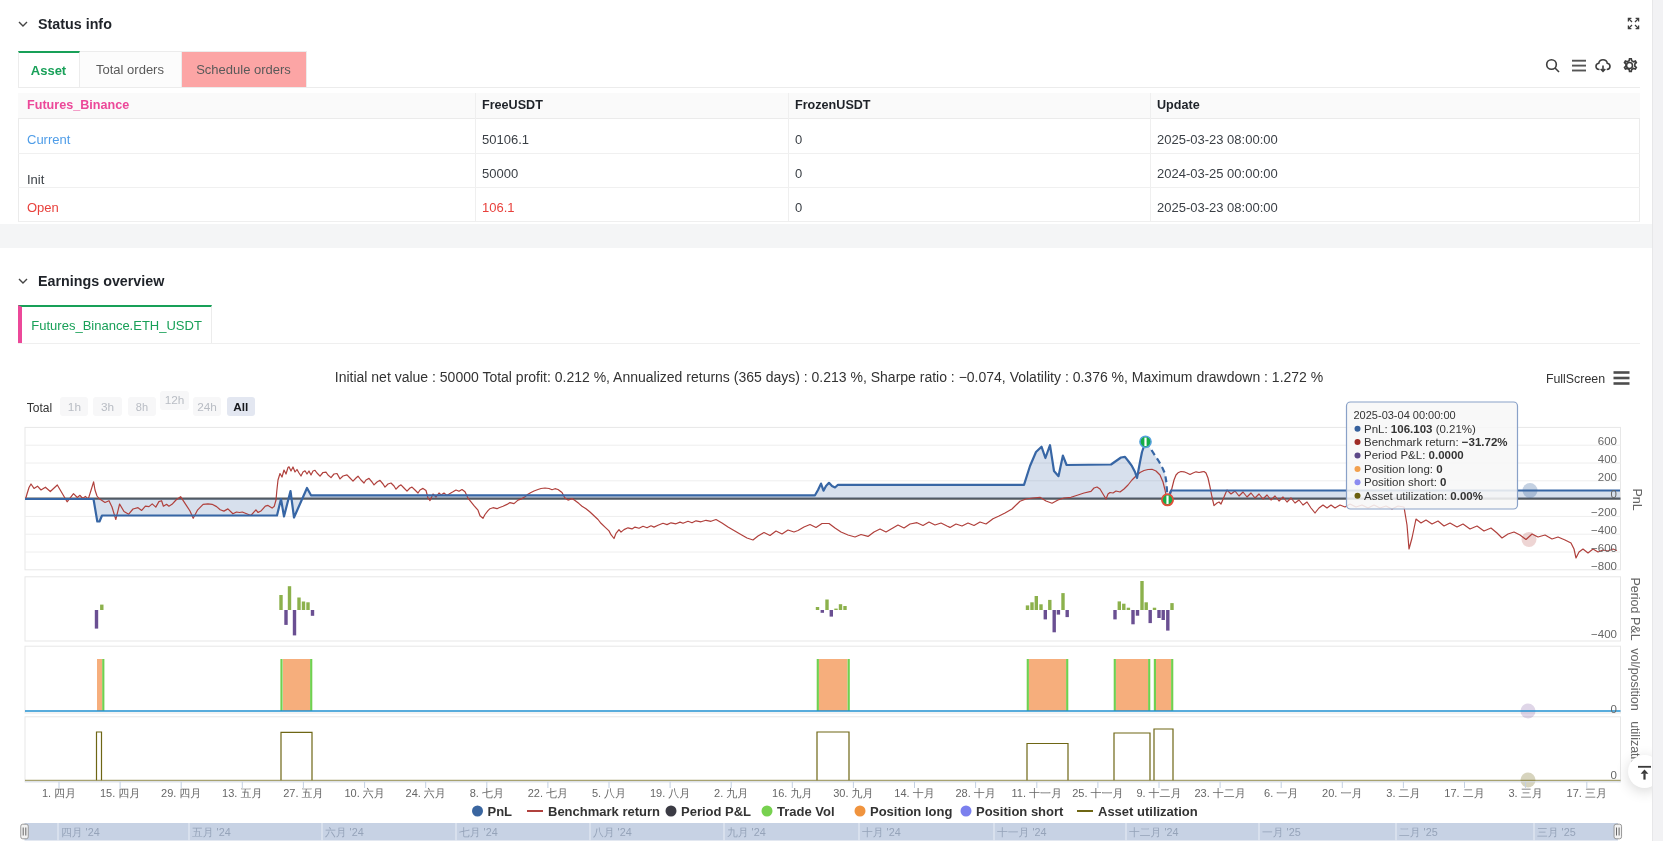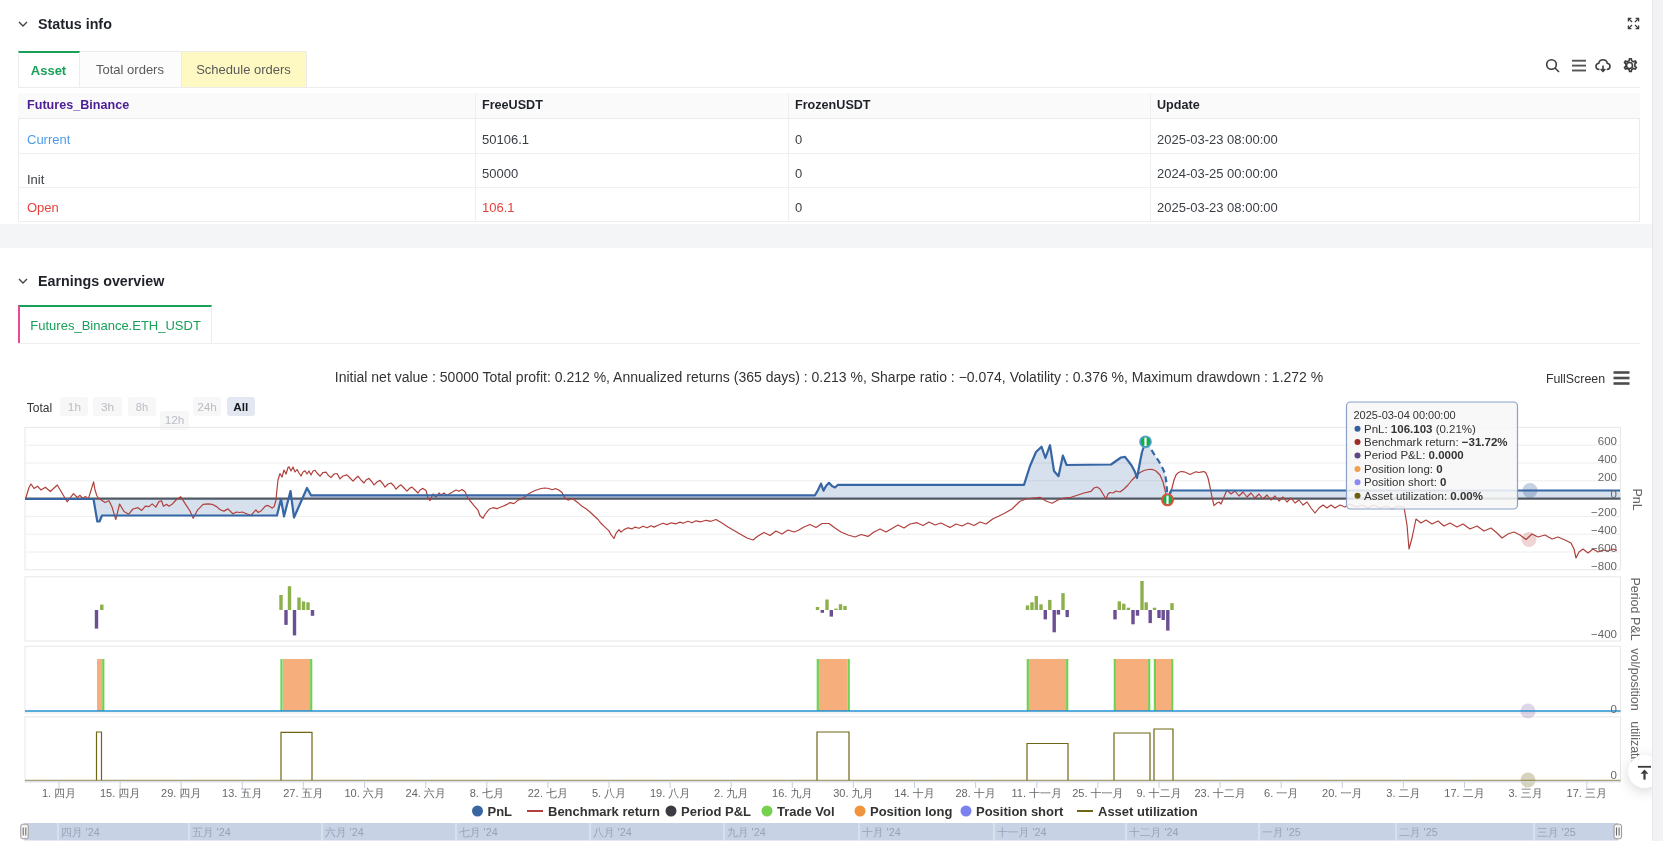--- a/index.html
+++ b/index.html
@@ -14,21 +14,21 @@
 
 <svg class="abs" style="left:1627px;top:17px" width="13" height="13" viewBox="0 0 13 13" fill="none" stroke="#3d3d3d" stroke-width="1.3">
 <path d="M8 5 L11.6 1.4 M8.6 1.4 H11.6 V4.4"></path>
 <path d="M5 8 L1.4 11.6 M1.4 8.6 V11.6 H4.4"></path>
 <path d="M5 5 L1.4 1.4 M1.4 4.4 V1.4 H4.4"></path>
 <path d="M8 8 L11.6 11.6 M8.6 11.6 H11.6 V8.6"></path>
 </svg>
 
 <div class="abs" style="left:17.5px;top:51px;width:62px;height:36.5px;background:#fff;border-top:2px solid #18a058;border-left:1px solid #ececec;border-right:1px solid #ececec;box-sizing:border-box;display:flex;align-items:center;justify-content:center;font-size:13px;color:#18a058;font-weight:700">Asset</div>
 <div class="abs" style="left:79.5px;top:51px;width:102px;height:36.5px;background:#fcfcfc;border-top:1px solid #ececec;border-right:1px solid #ececec;box-sizing:border-box;display:flex;align-items:center;justify-content:center;font-size:13px;color:#5a5a5a">Total orders</div>
-<div class="abs" style="left:181.5px;top:51px;width:125px;height:36.5px;background:#fef9c3;border-top:1px solid #ececec;border-right:1px solid #ececec;box-sizing:border-box;display:flex;align-items:center;justify-content:center;font-size:13px;color:#5a5a5a">Schedule orders</div>
+<div class="abs" style="left:181.5px;top:51px;width:125px;height:36.5px;background:#fca5a5;border-top:1px solid #ececec;border-right:1px solid #ececec;box-sizing:border-box;display:flex;align-items:center;justify-content:center;font-size:13px;color:#5a5a5a">Schedule orders</div>
 <div class="abs" style="left:17.5px;top:86.5px;width:1622.5px;height:1px;background:#ececec"></div>
 
 <svg class="abs" style="left:1544px;top:56px" width="100" height="20" viewBox="0 0 100 20" fill="none" stroke="#3d3d3d" stroke-width="1.6">
 <circle cx="7.5" cy="8.5" r="4.8"></circle>
     <line x1="11" y1="12" x2="15" y2="16"></line>
 <g stroke-width="1.9" stroke="#555">
       <line x1="28" y1="4.7" x2="42" y2="4.7"></line>
       <line x1="28" y1="9.6" x2="42" y2="9.6"></line>
       <line x1="28" y1="14.5" x2="42" y2="14.5"></line>
     </g>
@@ -40,21 +40,21 @@
     </g>
 </svg>
 
 <div class="abs" style="left:18px;top:92.5px;width:1621.5px;height:129.5px;border:1px solid #ebebeb;border-bottom:1px solid #efefef;box-sizing:border-box"></div>
 <div class="abs" style="left:18px;top:92.5px;width:1621.5px;height:26px;background:#fafafa;border-bottom:1px solid #ebebeb;box-sizing:border-box"></div>
 <div class="abs" style="left:475px;top:92.5px;width:1px;height:129.5px;background:#efefef"></div>
 <div class="abs" style="left:788px;top:92.5px;width:1px;height:129.5px;background:#efefef"></div>
 <div class="abs" style="left:1150px;top:92.5px;width:1px;height:129.5px;background:#efefef"></div>
 <div class="abs" style="left:18px;top:152.8px;width:1621.5px;height:1px;background:#f0f0f0"></div>
 <div class="abs" style="left:18px;top:187.4px;width:1621.5px;height:1px;background:#f0f0f0"></div>
-<div class="abs" style="left:27px;top:98px;font-size:12.6px;font-weight:bold;color:#4c1d95">Futures_Binance</div>
+<div class="abs" style="left:27px;top:98px;font-size:12.6px;font-weight:bold;color:#ec4899">Futures_Binance</div>
 <div class="abs" style="left:482px;top:98px;font-size:12.6px;font-weight:bold;color:#1f2329">FreeUSDT</div>
 <div class="abs" style="left:795px;top:98px;font-size:12.6px;font-weight:bold;color:#1f2329">FrozenUSDT</div>
 <div class="abs" style="left:1157px;top:98px;font-size:12.6px;font-weight:bold;color:#1f2329">Update</div>
 <div class="abs" style="left:27px;top:132px;font-size:13px;color:#4f9de8">Current</div>
 <div class="abs" style="left:482px;top:132px;font-size:13px;color:#3a3f45">50106.1</div>
 <div class="abs" style="left:795px;top:132px;font-size:13px;color:#3a3f45">0</div>
 <div class="abs" style="left:1157px;top:132px;font-size:13px;color:#3a3f45">2025-03-23 08:00:00</div>
 <div class="abs" style="left:27px;top:172px;font-size:13px;color:#3a3f45">Init</div>
 <div class="abs" style="left:482px;top:165.5px;font-size:13px;color:#3a3f45">50000</div>
 <div class="abs" style="left:795px;top:165.5px;font-size:13px;color:#3a3f45">0</div>
@@ -63,28 +63,28 @@
 <div class="abs" style="left:482px;top:199.5px;font-size:13px;color:#e8413c">106.1</div>
 <div class="abs" style="left:795px;top:199.5px;font-size:13px;color:#3a3f45">0</div>
 <div class="abs" style="left:1157px;top:199.5px;font-size:13px;color:#3a3f45">2025-03-23 08:00:00</div>
 
 <div class="abs" style="left:0;top:224px;width:1663px;height:24px;background:#f4f5f6"></div>
 
 <svg style="position:absolute;left:17.6px;top:278px" width="10" height="6">
     <polyline points="1,1 5,5 9,1" fill="none" stroke="#444" stroke-width="1.4"></polyline>
   </svg>
 <div class="abs" style="left:38px;top:273px;font-size:14.3px;font-weight:bold;color:#1f2329">Earnings overview</div>
-<div class="abs" style="left:17.7px;top:305px;width:194.8px;height:38.4px;background:#fff;border-top:2px solid #18a058;border-left:2px solid #ec4899;border-right:1px solid #ececec;box-sizing:border-box;display:flex;align-items:center;justify-content:center;font-size:13px;color:#18a058;font-weight:500">Futures_Binance.ETH_USDT</div>
+<div class="abs" style="left:17.7px;top:305px;width:194.8px;height:38.4px;background:#fff;border-top:2px solid #18a058;border-left:4px solid #ec4899;border-right:1px solid #ececec;box-sizing:border-box;display:flex;align-items:center;justify-content:center;font-size:13px;color:#18a058;font-weight:500">Futures_Binance.ETH_USDT</div>
 <div class="abs" style="left:17.7px;top:342.5px;width:1622px;height:1px;background:#efefef"></div>
 
 <div class="abs" style="left:26.8px;top:400.5px;font-size:12px;color:#333">Total</div>
 <div class="abs" style="left:60.4px;top:397.3px;width:28px;height:18.6px;background:#f7f7f8;border-radius:3px;display:flex;align-items:center;justify-content:center;font-size:11.8px;color:#b9bdc4">1h</div>
 <div class="abs" style="left:93px;top:397.3px;width:29px;height:18.6px;background:#f7f7f8;border-radius:3px;display:flex;align-items:center;justify-content:center;font-size:11.8px;color:#b9bdc4">3h</div>
 <div class="abs" style="left:127.6px;top:397.3px;width:28.8px;height:18.6px;background:#f7f7f8;border-radius:3px;display:flex;align-items:center;justify-content:center;font-size:11px;color:#b9bdc4">8h</div>
-<div class="abs" style="left:160px;top:411px;width:29.2px;height:18.6px;background:#f7f7f8;border-radius:3px;display:flex;align-items:center;justify-content:center;font-size:11.8px;color:#b9bdc4">12h</div>
+<div class="abs" style="left:160px;top:391px;width:29.2px;height:18.6px;background:#f7f7f8;border-radius:3px;display:flex;align-items:center;justify-content:center;font-size:11.8px;color:#b9bdc4">12h</div>
 <div class="abs" style="left:193px;top:397.3px;width:28.2px;height:18.6px;background:#f7f7f8;border-radius:3px;display:flex;align-items:center;justify-content:center;font-size:11.8px;color:#b9bdc4">24h</div>
 <div class="abs" style="left:226.8px;top:397.3px;width:28px;height:18.6px;background:#e3e7f1;border-radius:3px;display:flex;align-items:center;justify-content:center;font-size:11.8px;color:#16181c;font-weight:bold">All</div>
 
 <svg style="position:absolute;left:0;top:350px" width="1663" height="491" viewBox="0 350 1663 491" font-family="Liberation Sans, sans-serif">
 <text x="829" y="381.5" text-anchor="middle" font-size="14" fill="#333">Initial net value : 50000 Total profit: 0.212 %, Annualized returns (365 days) : 0.213 %, Sharpe ratio : −0.074, Volatility : 0.376 %, Maximum drawdown : 1.272 %</text>
 <text x="1575.5" y="383" text-anchor="middle" font-size="12.4" fill="#333">FullScreen</text>
 <g stroke="#4d4d4d" stroke-width="2.6">
 <line x1="1613.5" y1="372.5" x2="1629.5" y2="372.5"></line>
       <line x1="1613.5" y1="378" x2="1629.5" y2="378"></line>
       <line x1="1613.5" y1="383.5" x2="1629.5" y2="383.5"></line>

